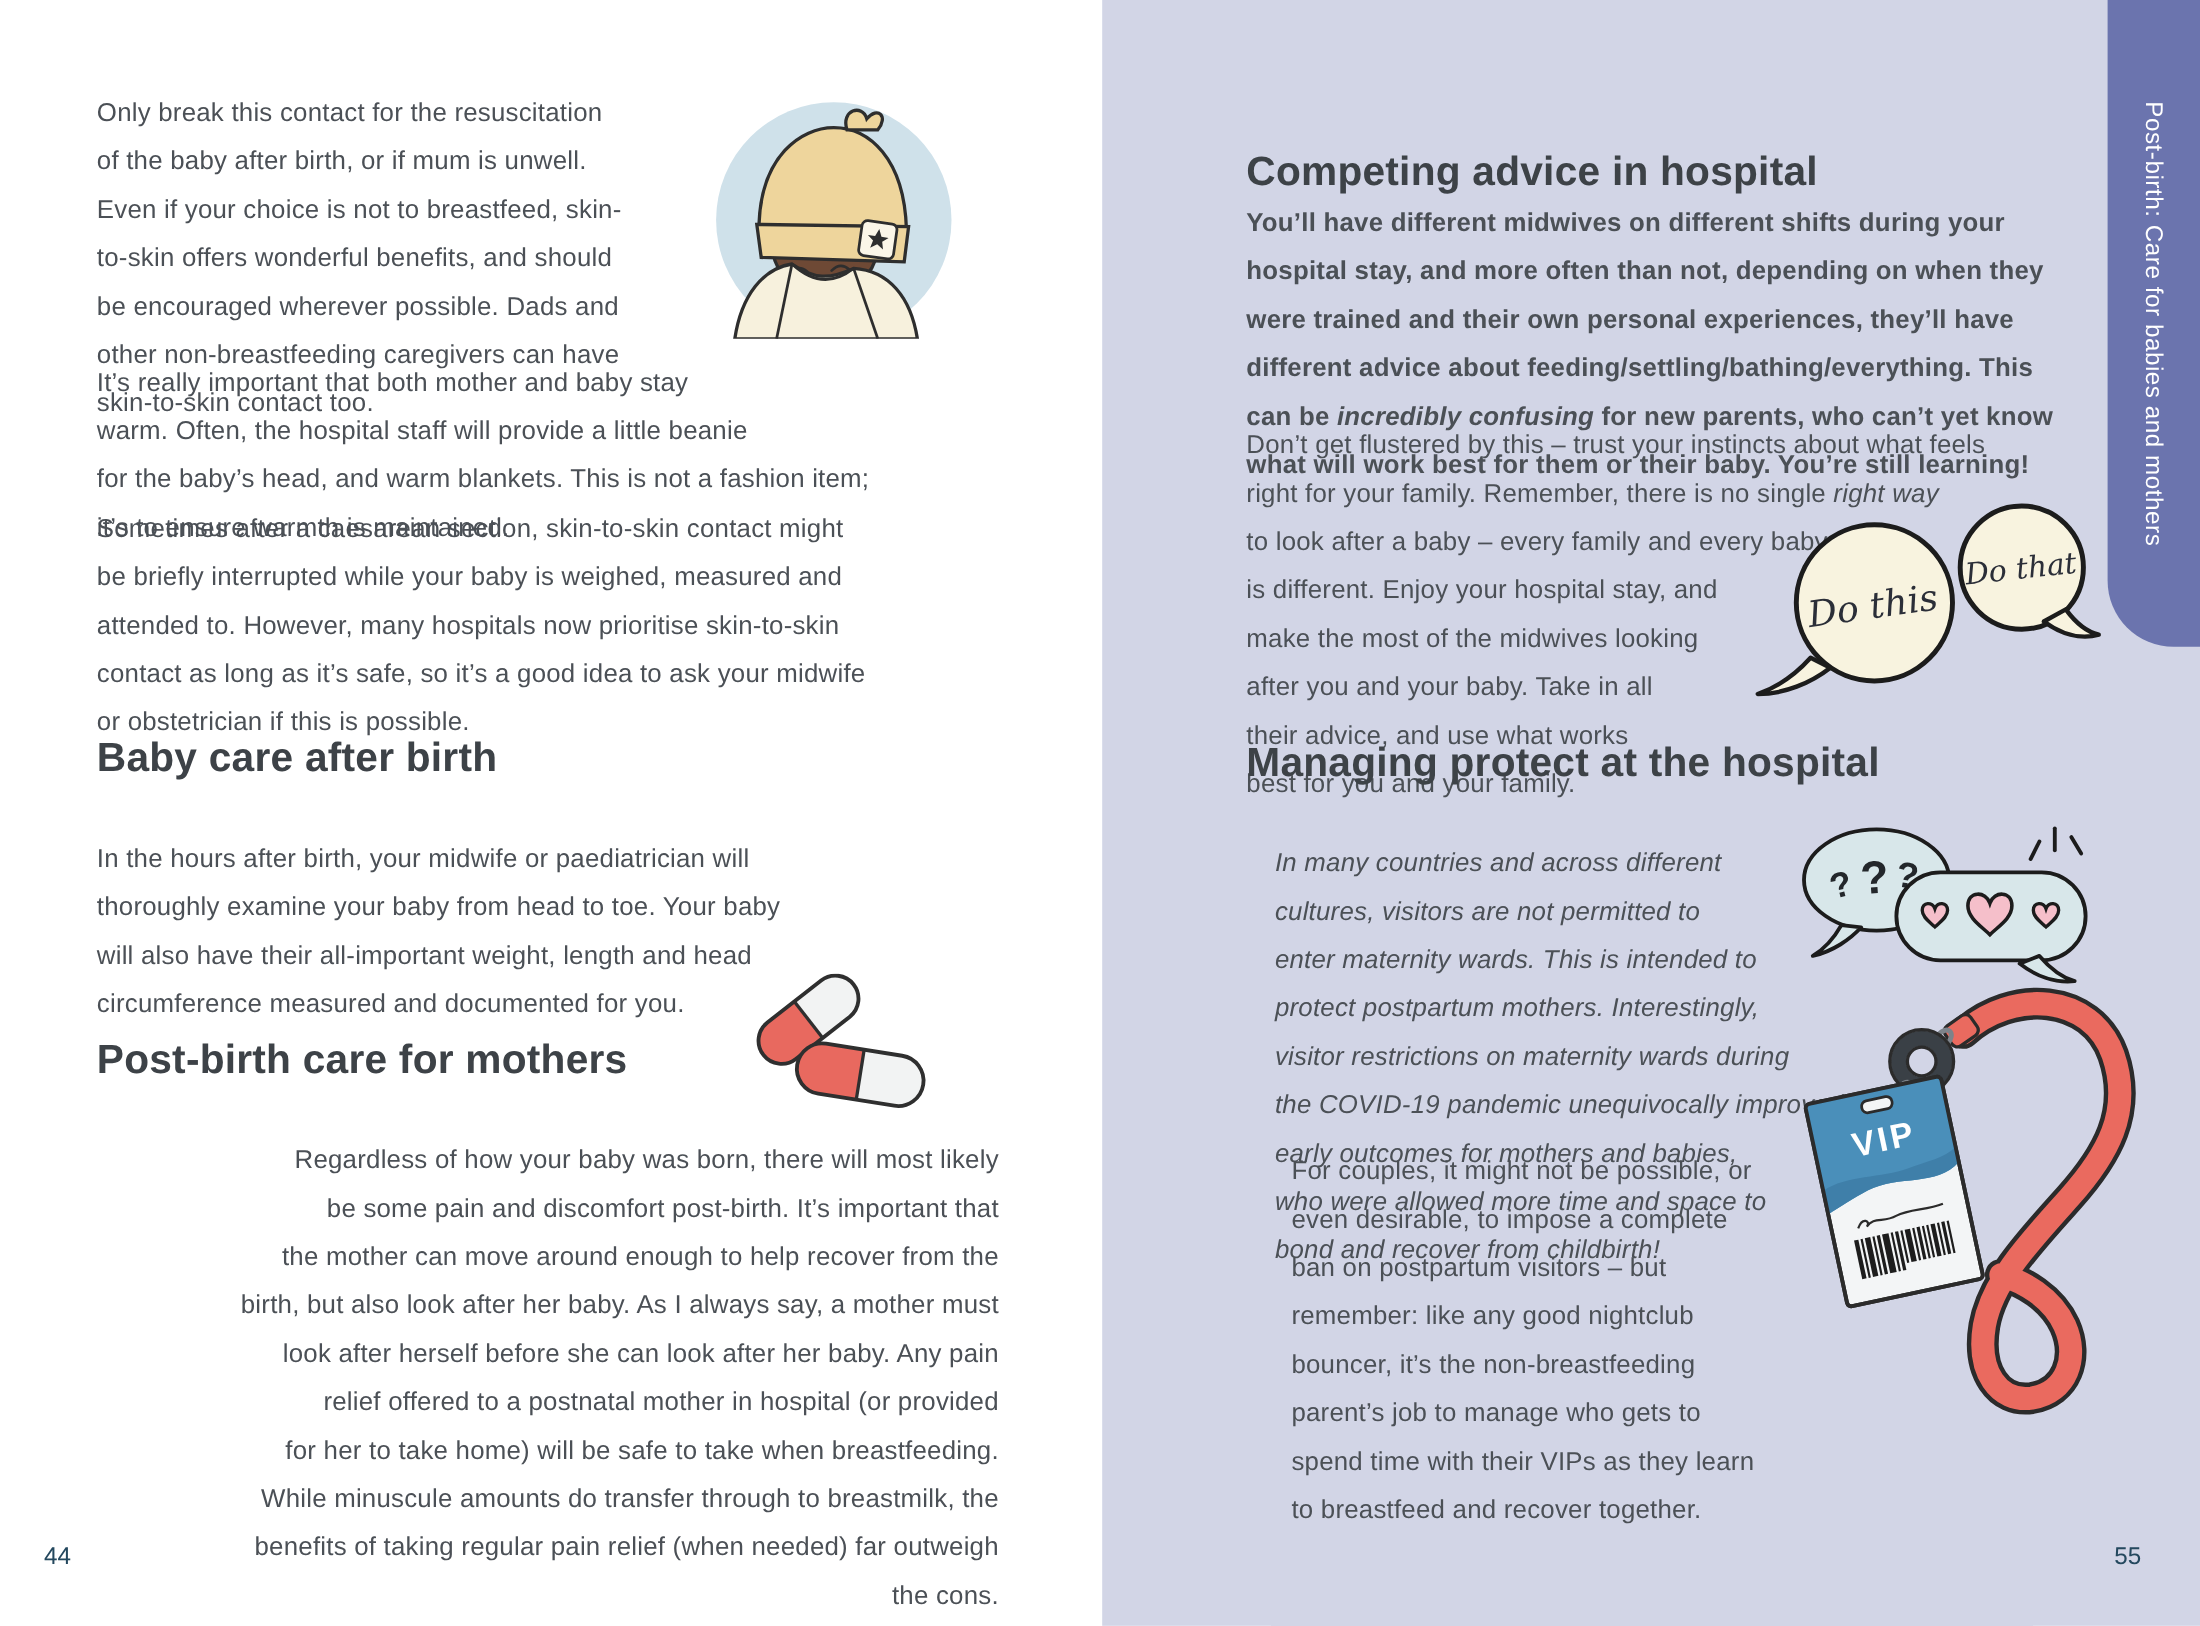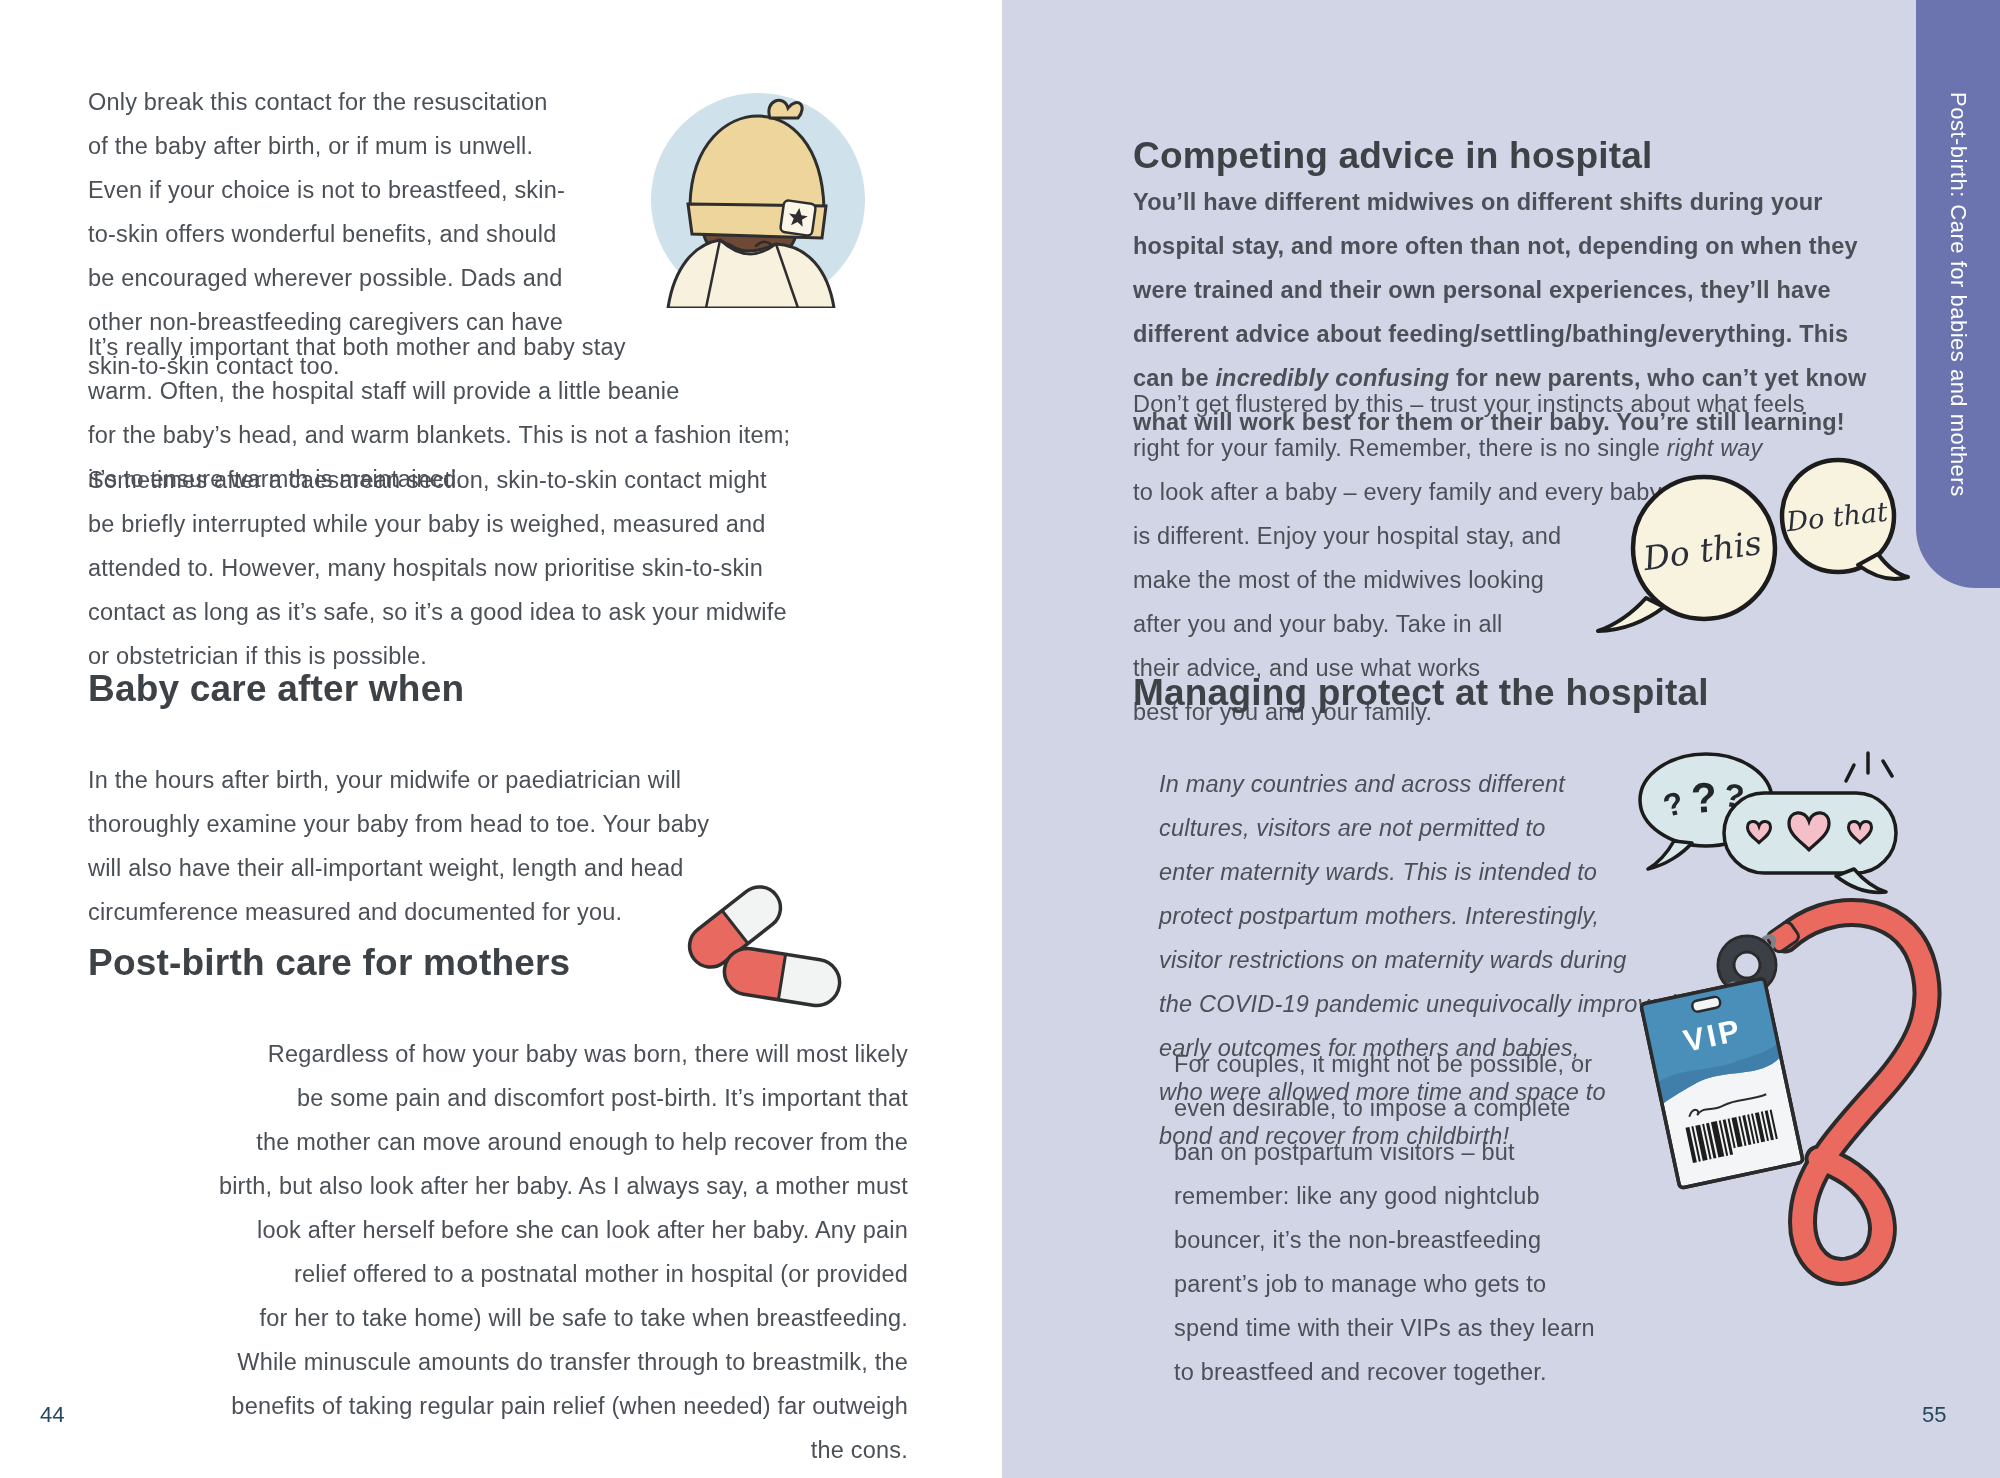--- a/index.html
+++ b/index.html
@@ -78,21 +78,21 @@
 warm. Often, the hospital staff will provide a little beanie
 for the baby’s head, and warm blankets. This is not a fashion item;
 it’s to ensure warmth is maintained.</div>
 
   <div class="para" style="left:88px; top:458px; width:820px;">Sometimes after a caesarean section, skin-to-skin contact might
 be briefly interrupted while your baby is weighed, measured and
 attended to. However, many hospitals now prioritise skin-to-skin
 contact as long as it’s safe, so it’s a good idea to ask your midwife
 or obstetrician if this is possible.</div>
 
-  <div class="heading" style="left:88px; top:668px;">Baby care after when</div>
+  <div class="heading" style="left:88px; top:668px;">Baby care after birth</div>
 
   <div class="para" style="left:88px; top:758px; width:760px;">In the hours after birth, your midwife or paediatrician will
 thoroughly examine your baby from head to toe. Your baby
 will also have their all-important weight, length and head
 circumference measured and documented for you.</div>
 
   <div class="heading" style="left:88px; top:942px;">Post-birth care for mothers</div>
 
   <div class="illu" style="left:660px; top:885px; width:200px; height:140px;">
     <svg width="200" height="140" viewBox="0 0 200 140">

